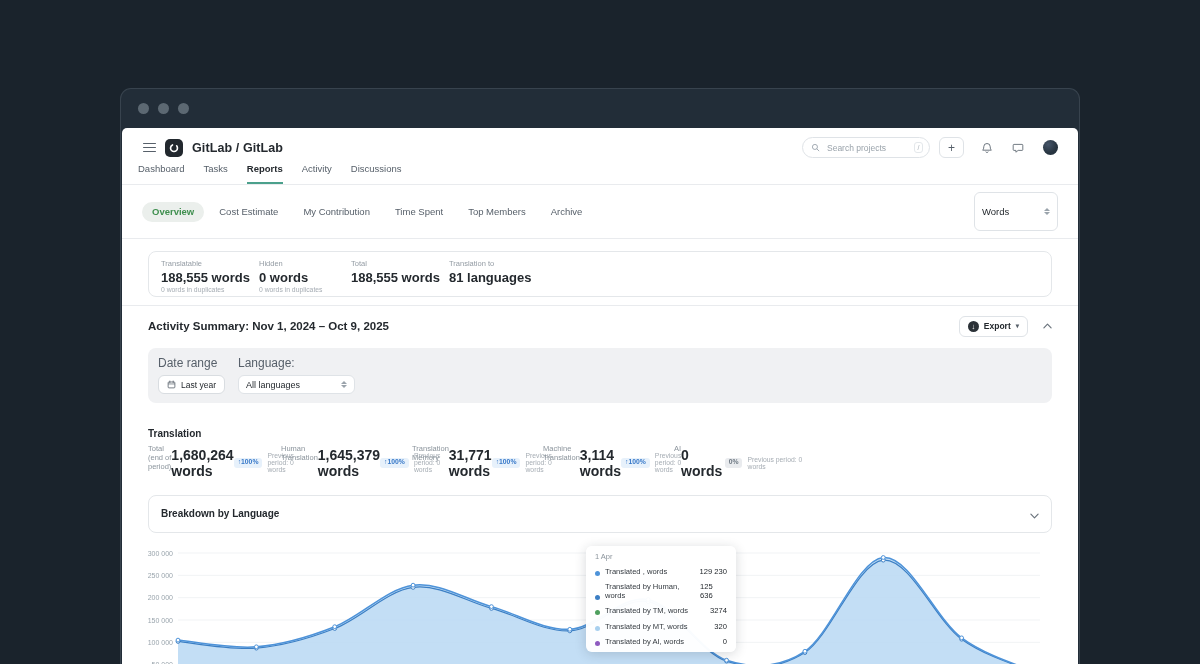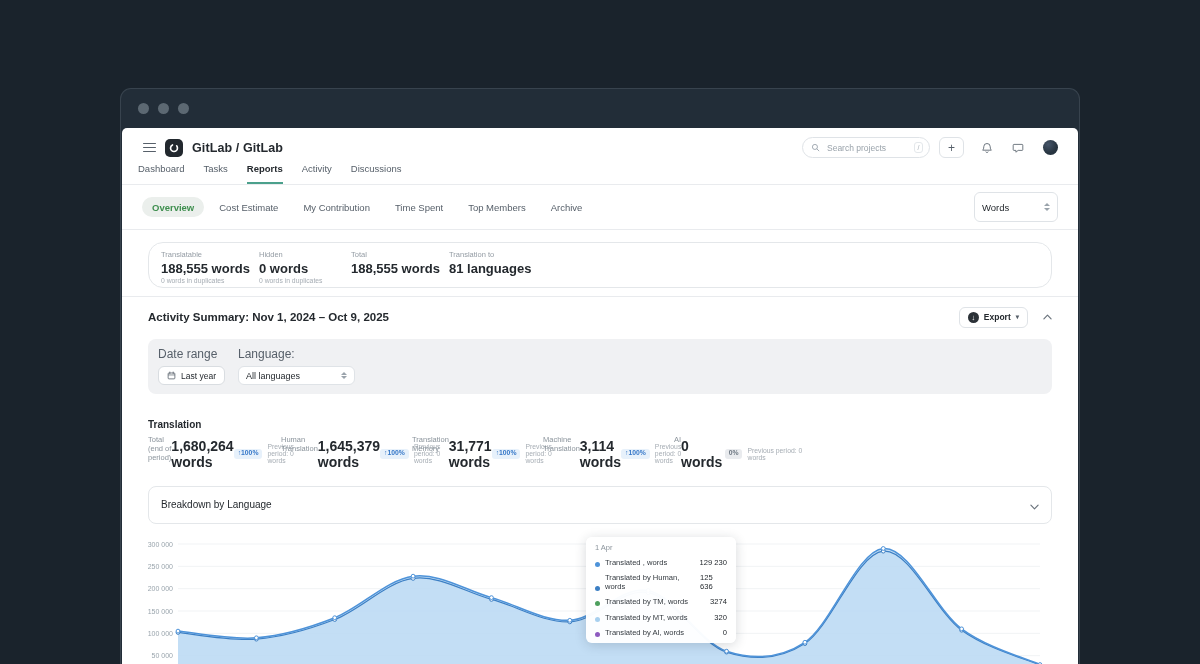--- a/index.html
+++ b/index.html
@@ -27,32 +27,32 @@
 
   
   .tabs-row{display:flex;gap:19px;padding:3px 21px 0 16px;border-bottom:1px solid #e9ebee}
   .tab{font-size:9.5px;color:#57606a;padding-bottom:8px;cursor:pointer;border-bottom:2px solid transparent}
   .tab.active{color:#24292e;font-weight:700;border-bottom-color:#4ba08c}
 
   
   .subnav{display:flex;align-items:center;gap:5px;padding:7px 20px;border-bottom:1px solid #e9ebee}
   .subtab{font-size:9.5px;color:#57606a;padding:4.5px 10px;border-radius:12px;cursor:pointer;white-space:nowrap}
   .subtab.active{color:#3f8f4f;background:#ebefec;font-weight:600}
-  .select{display:flex;align-items:center;border:1px solid #dfe3e7;border-radius:6px;background:#fff;height:30px;box-sizing:border-box;padding:0 7px;font-size:9.5px;color:#24292e;cursor:pointer}
+  .select{display:flex;align-items:center;border:1px solid #dfe3e7;border-radius:6px;background:#fff;height:39px;box-sizing:border-box;padding:0 7px;font-size:9.5px;color:#24292e;cursor:pointer}
   .select .lbl{flex:1}
   .updown{display:flex;flex-direction:column;gap:1.5px;margin-left:8px}
   .updown i{width:0;height:0;border-left:3px solid transparent;border-right:3px solid transparent}
   .updown i.u{border-bottom:3.5px solid #9aa3ab}
   .updown i.d{border-top:3.5px solid #9aa3ab}
   .words-select{width:84px}
 
   .content{padding:0 26px;position:relative}
 
   
-  .stats-card{margin-top:12px;border:1px solid #e4e7ea;border-radius:15px;display:flex;padding:8px 0 4px 12px;box-sizing:border-box;height:46px}
+  .stats-card{margin-top:12px;border:1px solid #e4e7ea;border-radius:8px;display:flex;padding:8px 0 4px 12px;box-sizing:border-box;height:46px}
   .s-col{display:flex;flex-direction:column;justify-content:center}
   .s-col.c1{width:98px}.s-col.c2{width:92px}.s-col.c3{width:98px}
   .s-label{font-size:7.5px;color:#949ca4}
   .s-value{font-size:13px;font-weight:600;color:#24292e;margin:2px 0 1px}
   .s-note{font-size:6.8px;color:#a6adb4;min-height:8px}
 
   .section-divider{border-top:1px solid #e9ebee;margin:8px -26px 0}
 
   
   .activity-head{display:flex;align-items:center;margin-top:8px;height:24px}
@@ -77,21 +77,21 @@
   .t-label{font-size:7.5px;color:#8b949c}
   .t-value{font-size:14px;font-weight:600;color:#24292e;margin:2.5px 0 3px}
   .t-meta{display:flex;align-items:center;gap:5px}
   .badge{font-size:6.8px;font-weight:700;border-radius:3px;padding:1.5px 4px;line-height:1}
   .badge.up{color:#3577c8;background:#e7f1fb}
   .badge.neutral{color:#6b7680;background:#e9ebee}
   .t-note{font-size:6.8px;color:#a6adb4}
 
   
   .breakdown-card{margin-top:13px;border:1px solid #e4e7ea;border-radius:8px;padding:9px 12px;display:flex;align-items:center;cursor:pointer}
-  .breakdown-title{font-size:10px;font-weight:400;color:#24292e}
+  .breakdown-title{font-size:10px;font-weight:700;color:#24292e}
   .breakdown-card .chev{margin-left:auto}
 
   
   .chart-wrap{position:relative;margin-top:8px}
   .chart-wrap svg{display:block}
   .tooltip{position:absolute;left:438px;top:5px;width:132px;background:rgba(255,255,255,.97);border-radius:6px;box-shadow:0 2px 12px rgba(30,40,50,.18);padding:6px 9px 3px;z-index:5}
   .tt-title{font-size:7.5px;color:#8b949c;margin-bottom:3px}
   .tt-row{display:flex;align-items:flex-end;padding:3.2px 0}
   .tt-dot{width:5px;height:5px;border-radius:50%;flex:none}
   .tt-label{font-size:7.6px;color:#33393f;margin-left:5px}

